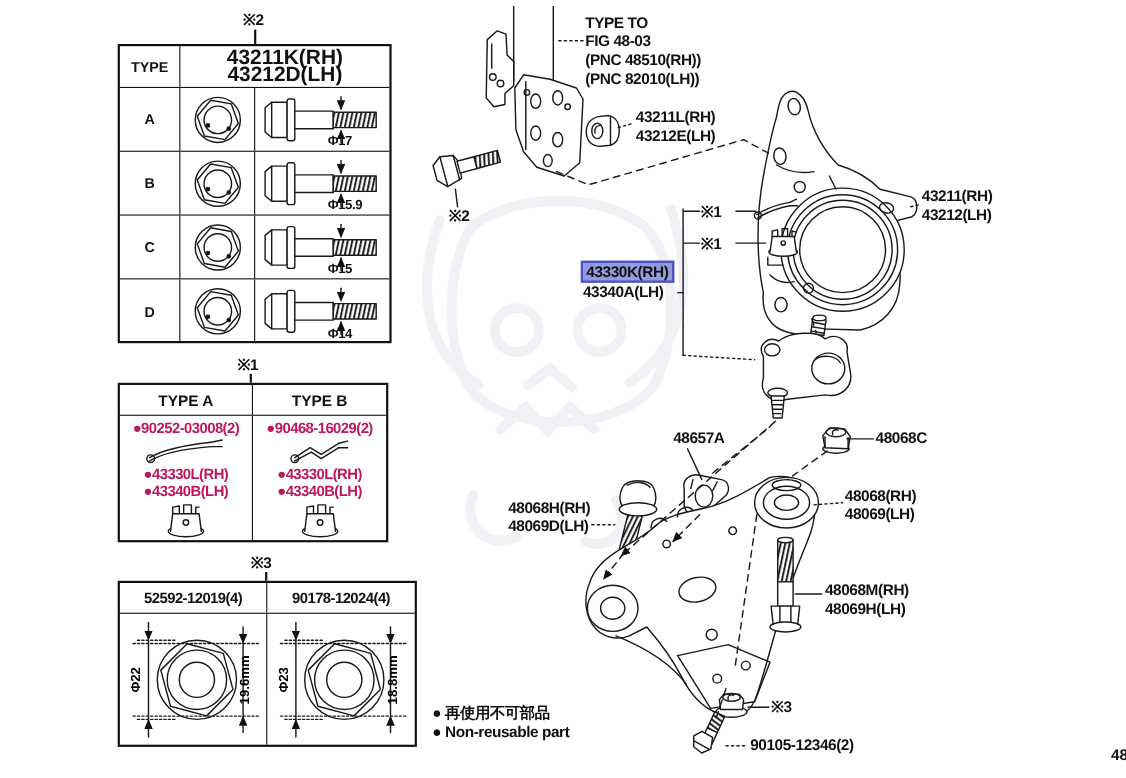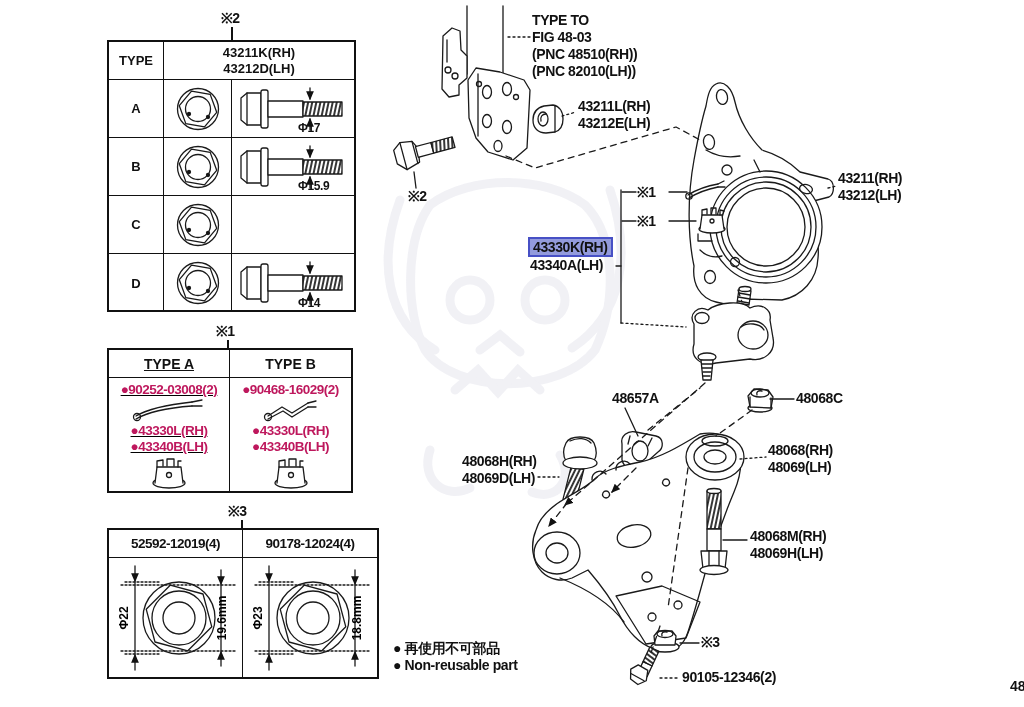--- a/index.html
+++ b/index.html
@@ -16,28 +16,28 @@
   .cell{box-sizing:border-box;display:flex;align-items:center;justify-content:center;
         font-weight:bold;color:#111;}
   .t1{left:107px;top:40px;width:249px;height:272px;display:grid;
       grid-template-rows:38px 58px 58px 58px 58px;}
   .t1 .hdr{display:grid;grid-template-columns:55px 1fr;border-bottom:1.5px solid #111;}
   .t1 .row{display:grid;grid-template-columns:55px 68px 1fr;border-bottom:1.5px solid #111;}
   .t1 .row:last-child{border-bottom:none;}
   .t1 .c1{border-right:1.5px solid #111;font-size:13px;}
   .t1 .c2{border-right:1.5px solid #111;}
   .t1 .c3{position:relative;}
-  .t1 .ph{flex-direction:column;font-size:13px;line-height:16px;}
+  .t1 .ph{flex-direction:column;font-size:19px;line-height:16px;}
   .dia{position:absolute;left:66px;bottom:2px;font-weight:bold;font-size:12px;
        letter-spacing:-0.4px;}
   .t2{left:107px;top:348px;width:246px;height:145px;display:grid;grid-template-rows:28px 1fr;}
   .t2 .hdr2{display:grid;grid-template-columns:1fr 1fr;border-bottom:1.5px solid #111;}
   .t2 .bdy{display:grid;grid-template-columns:1fr 1fr;}
   .t2 .hc{font-size:14px;}
-  .t2 .hc.l,.t2 .vc.l{border-right:1.5px solid #111;text-decoration:underline;}
+  .t2 .hc.l,.t2 .vc.l{border-right:1.5px solid #111;}
   .vc{display:flex;flex-direction:column;align-items:center;justify-content:flex-start;
       padding-top:4px;gap:1px;}
   .pn{font-weight:bold;font-size:13.5px;letter-spacing:-0.5px;line-height:15px;color:#be185d;}
   .t3{left:107px;top:528px;width:272px;height:151px;display:grid;grid-template-rows:28px 1fr;}
   .t3 .hdr3{display:grid;grid-template-columns:1fr 1fr;border-bottom:1.5px solid #111;}
   .t3 .bdy3{display:grid;grid-template-columns:1fr 1fr;}
   .t3 .hc{font-size:13.5px;letter-spacing:-0.5px;}
   .t3 .hc.l,.t3 .nc.l{border-right:1.5px solid #111;}
   .nc{position:relative;display:flex;align-items:center;justify-content:center;}
   .dimL{position:absolute;left:3px;top:50%;transform:translateY(-50%) rotate(-90deg);
@@ -377,20 +377,32 @@
   <div class="row">
     <div class="cell c1">C</div>
     <div class="cell c2">
       <svg width="46" height="46" viewBox="0 0 46 46" class="lines">
           <circle cx="23" cy="23" r="20.5"></circle>
           <polygon points="41.7,26.3 29.5,40.9 10.8,37.6 4.3,19.7 16.5,5.1 35.2,8.4"></polygon>
           <circle cx="23" cy="23" r="12.5"></circle>
           <circle cx="14" cy="28" r="1.5" fill="#111"></circle>
           <circle cx="33" cy="31" r="1.5" fill="#111"></circle>
         </svg>
+    </div>
+    <div class="cell c3">
+      <svg width="112" height="46" viewBox="0 0 112 46" class="lines" style="position:absolute;left:5px;top:6px">
+          <path d="M4,12 L10,7 L24,7 L24,39 L10,39 L4,34 Z" fill="#fff"></path>
+          <path d="M10,7 L10,39"></path>
+          <rect x="24" y="4" width="7" height="38" rx="2" fill="#fff"></rect>
+          <rect x="31" y="15" width="35" height="16" fill="#fff"></rect>
+          <rect x="66" y="16" width="39" height="14" fill="url(#thr)"></rect>
+          <line x1="73" y1="2" x2="73" y2="13" marker-end="url(#arr)"></line>
+          <line x1="73" y1="44" x2="73" y2="33" marker-end="url(#arr)"></line>
+        </svg>
+      <span class="dia">Φ15</span>
     </div>
   </div>
 
   <div class="row">
     <div class="cell c1">D</div>
     <div class="cell c2">
       <svg width="46" height="46" viewBox="0 0 46 46" class="lines">
           <circle cx="23" cy="23" r="20.5"></circle>
           <polygon points="41.7,26.3 29.5,40.9 10.8,37.6 4.3,19.7 16.5,5.1 35.2,8.4"></polygon>
           <circle cx="23" cy="23" r="12.5"></circle>

